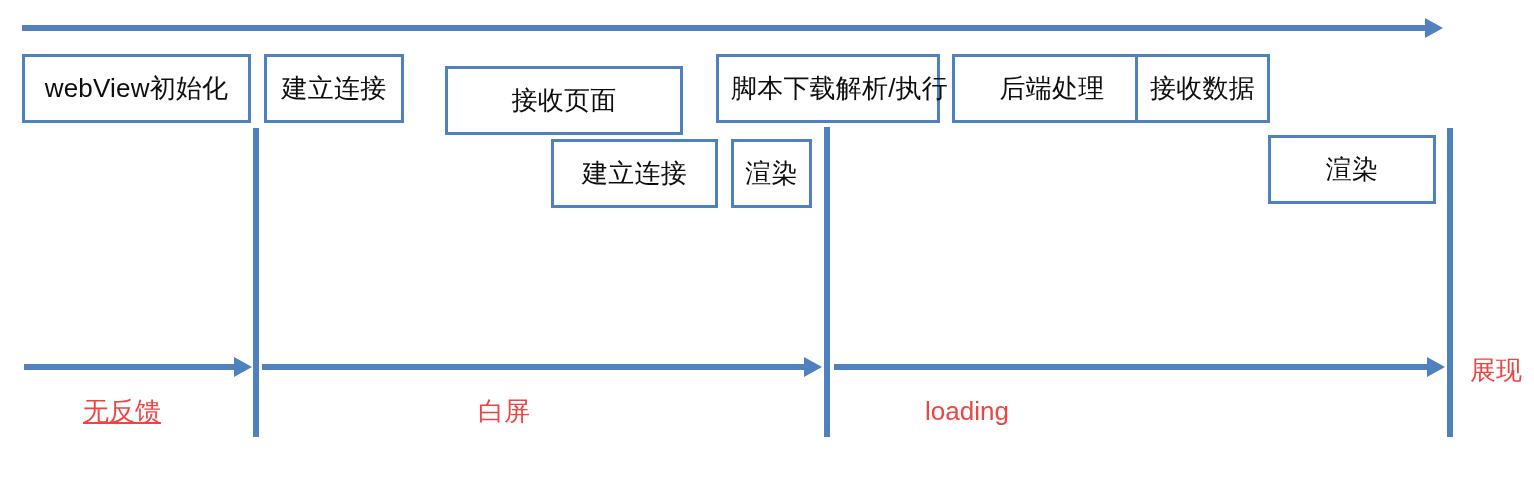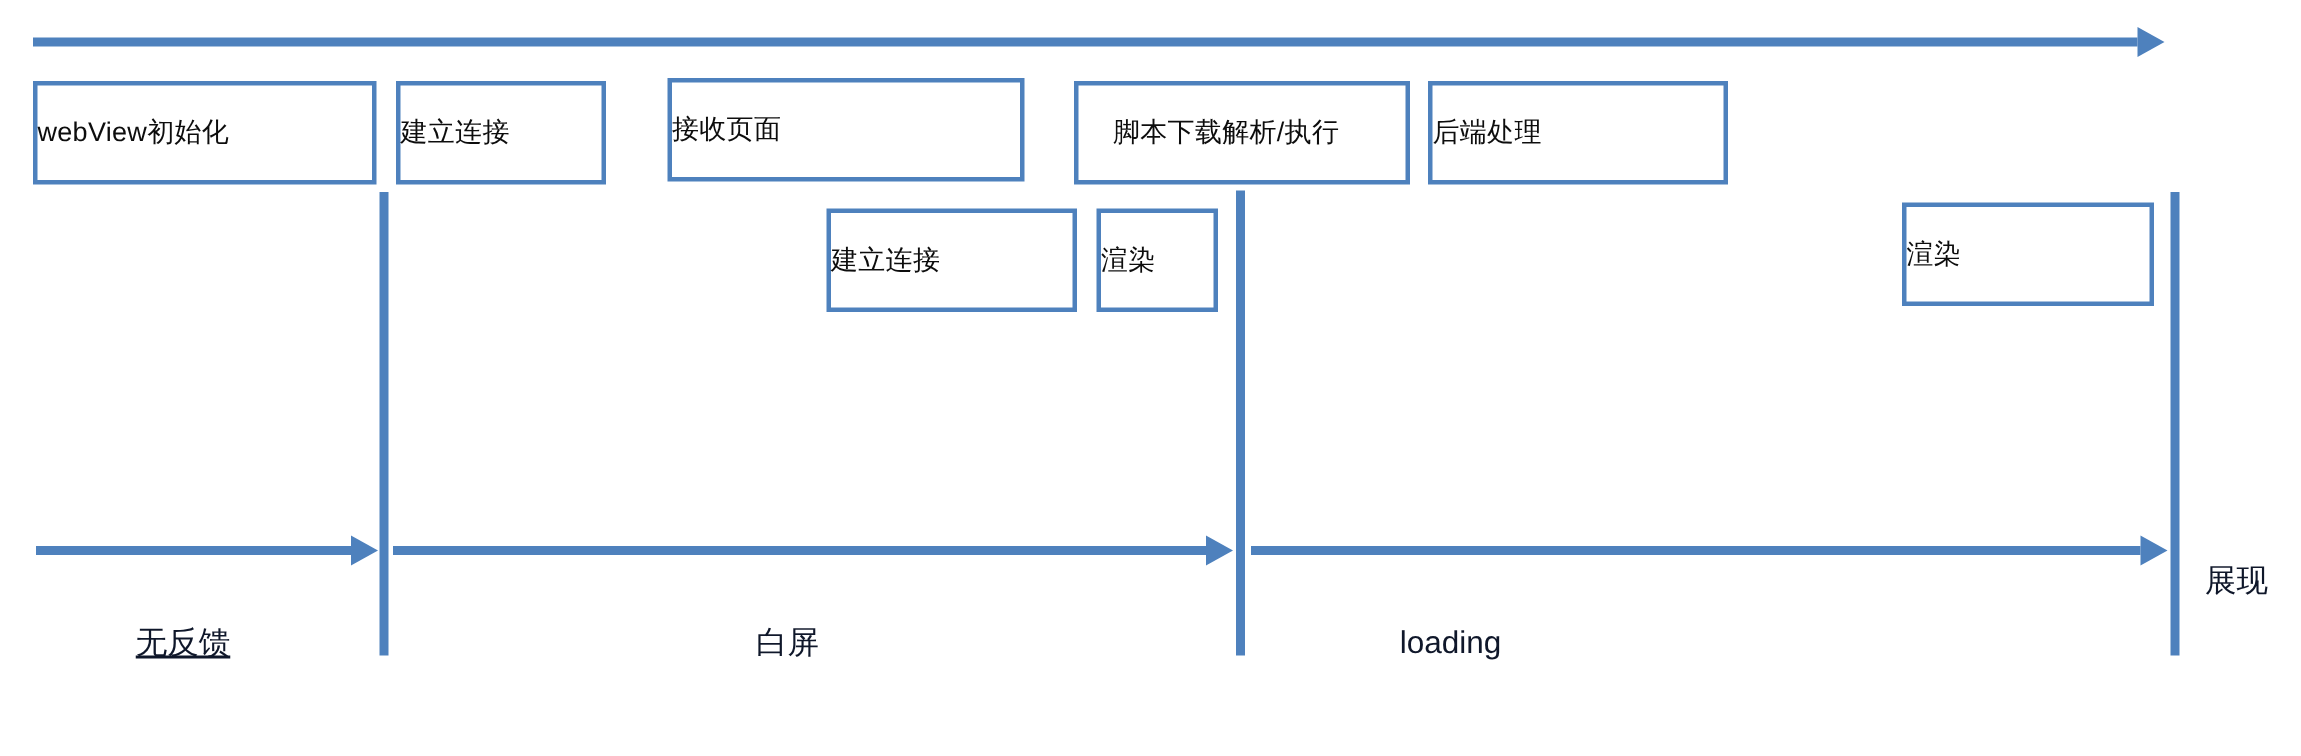--- a/index.html
+++ b/index.html
@@ -18,22 +18,23 @@
     overflow: hidden;
   }
   
   .box {
     position: absolute;
     box-sizing: border-box;
     border: 3px solid #4E81BD;
     background: #ffffff;
     display: flex;
     align-items: center;
+    justify-content: center;
     color: #0d0d0d;
-    font-size: 18px;
+    font-size: 26px;
     line-height: 1.1;
     white-space: nowrap;
     letter-spacing: 0.2px;
   }
   
   .vline {
     position: absolute;
     width: 6px;
     background: #4E81BD;
   }
@@ -54,25 +55,24 @@
     top: -7px;
     width: 0;
     height: 0;
     border-top: 10px solid transparent;
     border-bottom: 10px solid transparent;
     border-left: 18px solid #4E81BD;
   }
   
   .label {
     position: absolute;
-    color: #0f172a;
-    font-size: 21px;
+    color: #ef4444;
+    font-size: 26px;
     white-space: nowrap;
     line-height: 1;
-    margin-top: 20px;
   }
   .label.center {
     transform: translateX(-50%);
   }
 </style>
 </head>
 <body>
 
 <div id="canvas">
 
@@ -82,32 +82,35 @@
   </div>
 
   <div class="box" style="left:22px; top:54px; width:229px; height:69px;">
     <span>webView初始化</span>
   </div>
 
   <div class="box" style="left:264px; top:54px; width:140px; height:69px;">
     <span>建立连接</span>
   </div>
 
-  <div class="box" style="left:445px; top:52px; width:238px; height:69px;">
+  <div class="box" style="left:445px; top:66px; width:238px; height:69px;">
     <span>接收页面</span>
   </div>
 
   <div class="box" style="left:716px; top:54px; width:224px; height:69px;padding-left:23px;">
     <span>脚本下载解析/执行</span>
   </div>
 
   <div class="box" style="left:952px; top:54px; width:200px; height:69px;">
     <span>后端处理</span>
   </div>
 
+  <div class="box" style="left:1135px; top:54px; width:135px; height:69px;">
+    <span>接收数据</span>
+  </div>
 
   <div class="box" style="left:551px; top:139px; width:167px; height:69px;">
     <span>建立连接</span>
   </div>
 
   <div class="box" style="left:731px; top:139px; width:81px; height:69px;">
     <span>渲染</span>
   </div>
 
   <div class="box" style="left:1268px; top:135px; width:168px; height:69px;">
@@ -130,21 +133,21 @@
 
   <div class="arrow" style="left:834px; top:364px; width:611px;">
     <div class="shaft" style="width:593px;"></div>
     <div class="head" style="left:593px;"></div>
   </div>
 
   <div class="label center" style="left:122px; top:398px;text-decoration:underline;">
     <span>无反馈</span>
   </div>
 
-  <div class="label center" style="left:525px; top:398px;">
+  <div class="label center" style="left:504px; top:398px;">
     <span>白屏</span>
   </div>
 
   <div class="label center" style="left:967px; top:398px;">
     <span>loading</span>
   </div>
 
   <div class="label" style="left:1470px; top:357px;">
     <span>展现</span>
   </div>

